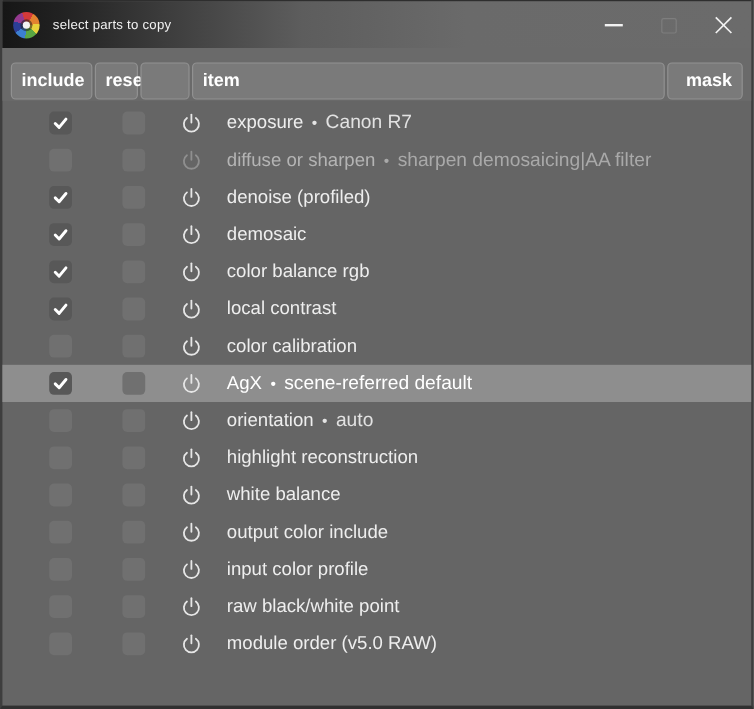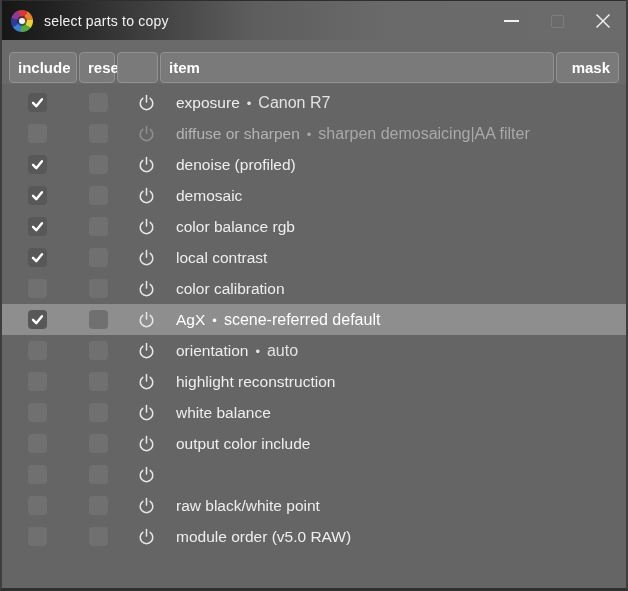--- a/index.html
+++ b/index.html
@@ -29,21 +29,21 @@
     background:conic-gradient(from -20deg,
       #d43a3a 0 52deg, #e2822f 0 104deg, #e8d23b 0 150deg,
       #5aa643 0 205deg, #3c7fd0 0 255deg, #2c3e96 0 307deg, #93398f 0 360deg);
     position:relative;
   }
   .app-logo::after {
     content:""; position:absolute; left:8px; top:8px; width:6px; height:6px;
     border-radius:50%; background:#f2f2f2; box-shadow:0 0 0 2px rgba(30,30,30,.55);
   }
   .title-text {
-    color:#f2f2f2; font-size:14px; margin-left:11px; letter-spacing:.2px;
+    color:#f2f2f2; font-size:11px; margin-left:11px; letter-spacing:.2px;
   }
   .win-controls { position:absolute; right:0; top:0; height:40px; display:flex; }
   .win-btn { width:46px; height:40px; display:flex; align-items:center; justify-content:center; }
   .glyph-min { width:15px; height:2px; background:#f2f2f2; }
   .glyph-max { width:13px; height:13px; border:1.5px solid #7e7e7e; border-radius:2px; }
   .glyph-close { width:16px; height:16px; }
   .glyph-close svg { display:block; }
 
   
   .list-header {
@@ -62,21 +62,21 @@
   .hdr-include { width:68px; }
   .hdr-reset   { width:36px; }
   .hdr-blank   { width:41px; }
   .hdr-item    { flex:1; }
   .hdr-mask    { width:63px; margin-right:0; justify-content:flex-end; }
 
   
   .rows { flex:1; padding:3px 0 0 0; }
   .row {
     height:31px; display:flex; align-items:center;
-    padding-left:0; background:transparent;
+    padding-left:13px; background:transparent;
   }
   .row.selected { background:#8e8e8e; }
   .cell-include { width:70px; display:flex; justify-content:center; }
   .cell-reset   { width:53px; display:flex; justify-content:center; }
   .cell-power   { width:43px; display:flex; justify-content:center; }
   .cell-item    { flex:1; padding-left:8px; display:flex; align-items:baseline; white-space:nowrap; overflow:hidden; }
 
   .checkbox {
     width:19px; height:19px; border-radius:4px;
     background:#707070; display:flex; align-items:center; justify-content:center;
@@ -460,20 +460,24 @@
       </div>
     </div>
     <div class="cell-power">
       <div class="power">
         <svg width="19" height="19" viewBox="0 0 20 20">
           <path class="stroke" d="M6.1 5.6 a6.6 6.6 0 1 0 7.8 0" fill="none" stroke-width="1.6" stroke-linecap="round"></path>
           <line class="stroke" x1="10" y1="2.6" x2="10" y2="9.6" stroke-width="1.6" stroke-linecap="round"></line>
         </svg>
       </div>
     </div>
+    <div class="cell-item">
+      <span class="item-name">input color profile</span>
+
+    </div>
   </div>
 
   <div class="row">
     <div class="cell-include">
       <div class="checkbox cb-include">
         
       </div>
     </div>
     <div class="cell-reset">
       <div class="checkbox cb-reset">

